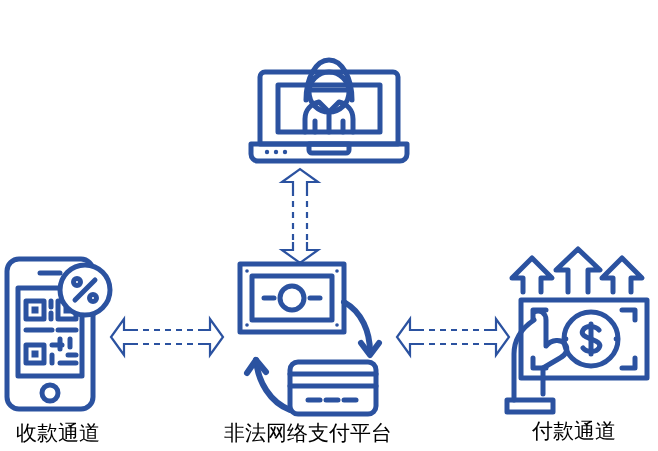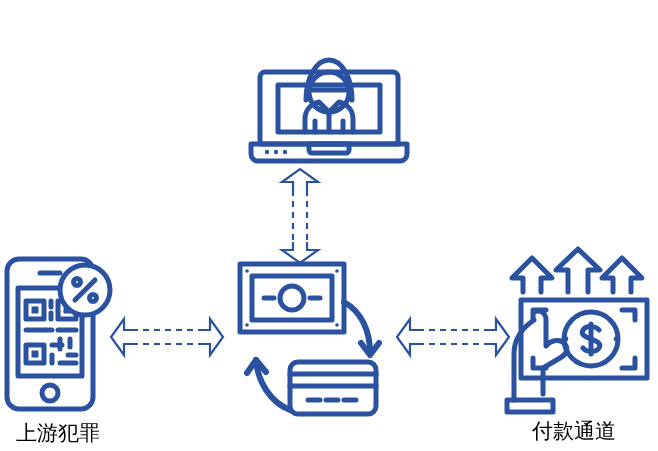--- a/index.html
+++ b/index.html
@@ -121,21 +121,21 @@
 
       <g fill="none" stroke="#2B52A0" stroke-width="5" stroke-linecap="round" stroke-linejoin="round">
         <circle cx="83" cy="35" r="25" fill="#ffffff"></circle>
         <circle cx="75" cy="27" r="3.5"></circle>
         <circle cx="91" cy="43" r="3.5"></circle>
         <path d="M93 25 L73 45"></path>
       </g>
     </svg>
   </div>
 
-  <div class="label" style="left:2px; top:420px; width:112px;">上游犯罪</div>
+  <div class="label" style="left:2px; top:420px; width:112px;">收款通道</div>
 
   <div class="conn" style="left:110px; top:313px; width:114px; height:48px;">
     <svg width="114" height="48" viewBox="0 0 114 48">
       <g fill="none" stroke="#2B52A0" stroke-width="2.2" stroke-linecap="butt" stroke-linejoin="miter">
 
         <path d="M22 17 L14 17 L14 6 L1 24 L14 42 L14 31 L22 31"></path>
 
         <path d="M92 17 L100 17 L100 6 L113 24 L100 42 L100 31 L92 31"></path>
 
         <path d="M22 17 L92 17" stroke-dasharray="6 5"></path>
@@ -174,20 +174,21 @@
 
         <path d="M116 44 c18 10 26 30 26 50"></path>
         <path d="M133 85 L142 97 L151 85"></path>
 
         <path d="M62 152 c-20 -8 -32 -28 -34 -50"></path>
         <path d="M19 115 L28 102 L38 114"></path>
       </g>
     </svg>
   </div>
 
+  <div class="label" style="left:208px; top:420px; width:200px;">非法网络支付平台</div>
 
   <div class="conn" style="left:396px; top:313px; width:114px; height:48px;">
     <svg width="114" height="48" viewBox="0 0 114 48">
       <g fill="none" stroke="#2B52A0" stroke-width="2.2" stroke-linecap="butt" stroke-linejoin="miter">
         <path d="M22 17 L14 17 L14 6 L1 24 L14 42 L14 31 L22 31"></path>
         <path d="M92 17 L100 17 L100 6 L113 24 L100 42 L100 31 L92 31"></path>
         <path d="M22 17 L92 17" stroke-dasharray="6 5"></path>
         <path d="M22 31 L92 31" stroke-dasharray="6 5"></path>
       </g>
     </svg>

